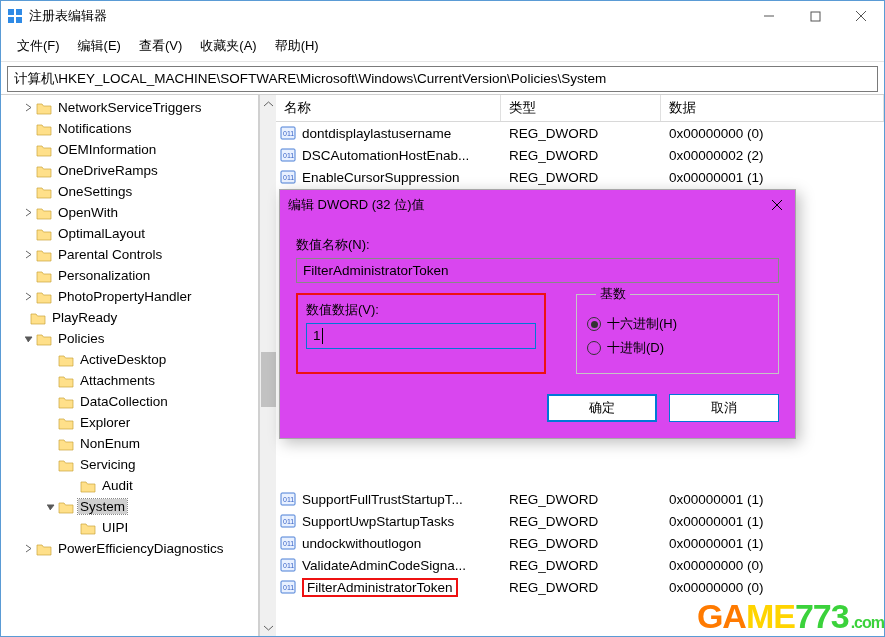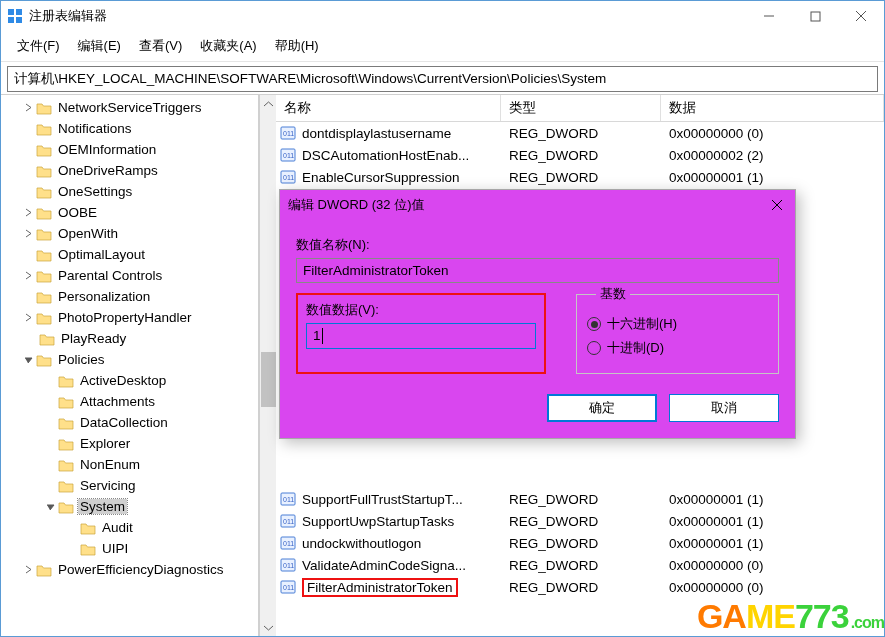--- a/index.html
+++ b/index.html
@@ -160,70 +160,59 @@
           </div>
           <div class="tree-row" style="padding-left: 20px;">
             <span class="exp">
               <svg width="9" height="9">
                 <polyline points="2,1 7,4.5 2,8"></polyline>
               </svg>
             </span>
             <svg class="folder" viewBox="0 0 16 14">
               <path d="M1 3h5l1.5 2H15v8H1z" fill="#ffe08a" stroke="#caa33a" stroke-width="0.7"></path>
             </svg>
-            <span class="lbl">OOBE</span>
+            <span class="lbl">OpenWith</span>
+          </div>
+          <div class="tree-row" style="padding-left: 20px;">
+            <span class="exp"></span>
+            <svg class="folder" viewBox="0 0 16 14">
+              <path d="M1 3h5l1.5 2H15v8H1z" fill="#ffe08a" stroke="#caa33a" stroke-width="0.7"></path>
+            </svg>
+            <span class="lbl">OptimalLayout</span>
           </div>
           <div class="tree-row" style="padding-left: 20px;">
             <span class="exp">
               <svg width="9" height="9">
                 <polyline points="2,1 7,4.5 2,8"></polyline>
               </svg>
             </span>
             <svg class="folder" viewBox="0 0 16 14">
               <path d="M1 3h5l1.5 2H15v8H1z" fill="#ffe08a" stroke="#caa33a" stroke-width="0.7"></path>
             </svg>
-            <span class="lbl">OpenWith</span>
-          </div>
-          <div class="tree-row" style="padding-left: 20px;">
-            <span class="exp"></span>
-            <svg class="folder" viewBox="0 0 16 14">
-              <path d="M1 3h5l1.5 2H15v8H1z" fill="#ffe08a" stroke="#caa33a" stroke-width="0.7"></path>
-            </svg>
-            <span class="lbl">OptimalLayout</span>
+            <span class="lbl">Parental Controls</span>
+          </div>
+          <div class="tree-row" style="padding-left: 20px;">
+            <span class="exp"></span>
+            <svg class="folder" viewBox="0 0 16 14">
+              <path d="M1 3h5l1.5 2H15v8H1z" fill="#ffe08a" stroke="#caa33a" stroke-width="0.7"></path>
+            </svg>
+            <span class="lbl">Personalization</span>
           </div>
           <div class="tree-row" style="padding-left: 20px;">
             <span class="exp">
               <svg width="9" height="9">
                 <polyline points="2,1 7,4.5 2,8"></polyline>
               </svg>
             </span>
             <svg class="folder" viewBox="0 0 16 14">
               <path d="M1 3h5l1.5 2H15v8H1z" fill="#ffe08a" stroke="#caa33a" stroke-width="0.7"></path>
             </svg>
-            <span class="lbl">Parental Controls</span>
-          </div>
-          <div class="tree-row" style="padding-left: 20px;">
-            <span class="exp"></span>
-            <svg class="folder" viewBox="0 0 16 14">
-              <path d="M1 3h5l1.5 2H15v8H1z" fill="#ffe08a" stroke="#caa33a" stroke-width="0.7"></path>
-            </svg>
-            <span class="lbl">Personalization</span>
-          </div>
-          <div class="tree-row" style="padding-left: 20px;">
-            <span class="exp">
-              <svg width="9" height="9">
-                <polyline points="2,1 7,4.5 2,8"></polyline>
-              </svg>
-            </span>
-            <svg class="folder" viewBox="0 0 16 14">
-              <path d="M1 3h5l1.5 2H15v8H1z" fill="#ffe08a" stroke="#caa33a" stroke-width="0.7"></path>
-            </svg>
             <span class="lbl">PhotoPropertyHandler</span>
           </div>
-          <div class="tree-row" style="padding-left: 23px;">
+          <div class="tree-row" style="padding-left: 14px;">
             <span class="exp"></span>
             <svg class="folder" viewBox="0 0 16 14">
               <path d="M1 3h5l1.5 2H15v8H1z" fill="#ffe08a" stroke="#caa33a" stroke-width="0.7"></path>
             </svg>
             <span class="lbl">PlayReady</span>
           </div>
           <div class="tree-row expanded" style="padding-left: 20px;">
             <span class="exp">
               <svg width="9" height="9">
                 <polyline points="1,3 8,3 4,8"></polyline>
@@ -269,37 +258,37 @@
             </svg>
             <span class="lbl">NonEnum</span>
           </div>
           <div class="tree-row" style="padding-left: 42px;">
             <span class="exp"></span>
             <svg class="folder" viewBox="0 0 16 14">
               <path d="M1 3h5l1.5 2H15v8H1z" fill="#ffe08a" stroke="#caa33a" stroke-width="0.7"></path>
             </svg>
             <span class="lbl">Servicing</span>
           </div>
+          <div class="tree-row" style="padding-left: 64px;">
+            <span class="exp"></span>
+            <svg class="folder" viewBox="0 0 16 14">
+              <path d="M1 3h5l1.5 2H15v8H1z" fill="#ffe08a" stroke="#caa33a" stroke-width="0.7"></path>
+            </svg>
+            <span class="lbl">Audit</span>
+          </div>
           <div class="tree-row expanded selected" style="padding-left: 42px;">
             <span class="exp">
               <svg width="9" height="9">
                 <polyline points="1,3 8,3 4,8"></polyline>
               </svg>
             </span>
             <svg class="folder" viewBox="0 0 16 14">
               <path d="M1 3h5l1.5 2H15v8H1z" fill="#ffe08a" stroke="#caa33a" stroke-width="0.7"></path>
             </svg>
             <span class="lbl">System</span>
-          </div>
-          <div class="tree-row" style="padding-left: 64px;">
-            <span class="exp"></span>
-            <svg class="folder" viewBox="0 0 16 14">
-              <path d="M1 3h5l1.5 2H15v8H1z" fill="#ffe08a" stroke="#caa33a" stroke-width="0.7"></path>
-            </svg>
-            <span class="lbl">Audit</span>
           </div>
           <div class="tree-row" style="padding-left: 64px;">
             <span class="exp"></span>
             <svg class="folder" viewBox="0 0 16 14">
               <path d="M1 3h5l1.5 2H15v8H1z" fill="#ffe08a" stroke="#caa33a" stroke-width="0.7"></path>
             </svg>
             <span class="lbl">UIPI</span>
           </div>
           <div class="tree-row" style="padding-left: 20px;">
             <span class="exp">

